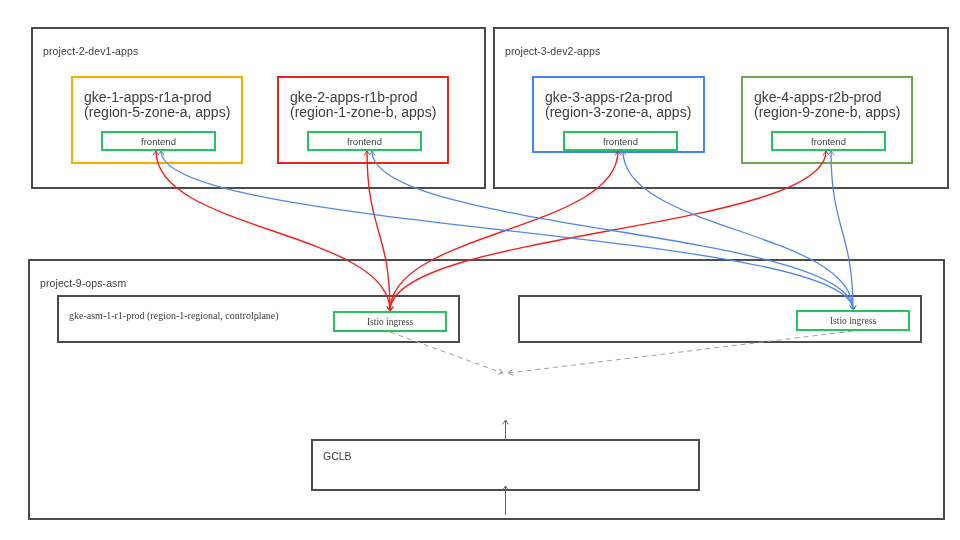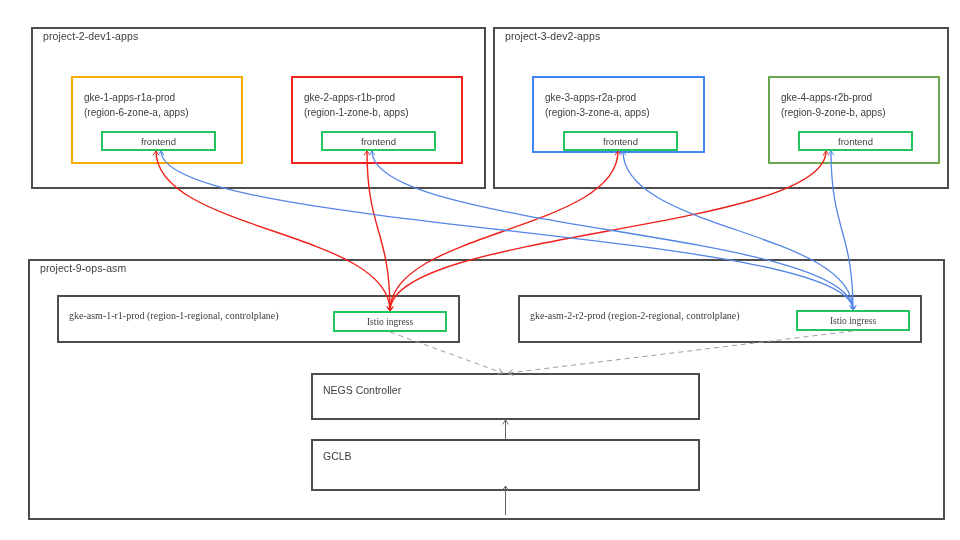--- a/index.html
+++ b/index.html
@@ -1,91 +1,87 @@
 <!DOCTYPE html>
 <html><head>
 <meta charset="utf-8">
 <style>
   html,body{margin:0;padding:0;background:#ffffff;}
   body{font-family:"Liberation Sans", sans-serif;color:#3c4043;}
   #page{position:relative;width:960px;height:540px;background:#ffffff;overflow:hidden;}
   .box{position:absolute;box-sizing:border-box;background:#ffffff;}
   .project{border:2px solid #4c4c4c;}
-  .project-label{position:absolute;left:10px;top:1px;font-size:10.5px;letter-spacing:.1px;}
+  .project-label{position:absolute;left:10px;top:16px;font-size:10.5px;letter-spacing:.1px;}
   .cluster{border:2.5px solid #888;}
-  .cluster-label{position:absolute;left:11px;top:12px;font-size:10px;line-height:15px;}
+  .cluster-label{position:absolute;left:11px;top:12px;font-size:14px;line-height:15px;}
   .asm{border:2px solid #4c4c4c;font-family:Liberation Serif, serif;}
   .asm-label{position:absolute;left:10px;top:13px;font-size:10px;}
   .wbox{border:2px solid #22c55e;display:flex;align-items:center;justify-content:center;
         font-size:9.5px;color:#3c4043;background:#fff;}
   .service{border:2px solid #4c4c4c;}
   .svc-label{position:absolute;left:10px;top:9px;font-size:10.5px;}
   .overlay{position:absolute;left:0;top:0;pointer-events:none;z-index:10;}
 </style>
 </head>
 <body>
 
 <div id="page">
 
   <div class="box project" style="left:31px;top:27px;width:455px;height:162px">
     <div class="project-label">project-2-dev1-apps</div>
 
     <div class="box cluster" style="left: 38px; top: 47px; width: 172px; height: 88px; border-color: rgb(249, 171, 0);">
       <div class="cluster-label">
         <div>gke-1-apps-r1a-prod</div>
-        <div>(region-6-zone-a, apps)</div>
+        <div>(region-5-zone-a, apps)</div>
       </div>
       <div class="box wbox" style="left:28px;top:53px;width:115px;height:20px">frontend</div>
     </div>
 
-    <div class="box cluster" style="left: 258px; top: 47px; width: 172px; height: 88px; border-color: rgb(240, 33, 26);">
+    <div class="box cluster" style="left: 244px; top: 47px; width: 172px; height: 88px; border-color: rgb(240, 33, 26);">
       <div class="cluster-label">
         <div>gke-2-apps-r1b-prod</div>
         <div>(region-1-zone-b, apps)</div>
       </div>
       <div class="box wbox" style="left:28px;top:53px;width:115px;height:20px">frontend</div>
     </div>
   </div>
 
   <div class="box project" style="left:493px;top:27px;width:456px;height:162px">
     <div class="project-label">project-3-dev2-apps</div>
 
     <div class="box cluster" style="left: 37px; top: 47px; width: 173px; height: 77px; border-color: rgb(66, 133, 244);">
       <div class="cluster-label">
         <div>gke-3-apps-r2a-prod</div>
         <div>(region-3-zone-a, apps)</div>
       </div>
       <div class="box wbox" style="left:29px;top:53px;width:115px;height:20px">frontend</div>
     </div>
 
-    <div class="box cluster" style="left: 246px; top: 47px; width: 172px; height: 88px; border-color: rgb(106, 168, 79); margin-left: 27px;">
+    <div class="box cluster" style="left: 246px; top: 47px; width: 172px; height: 88px; border-color: rgb(106, 168, 79);">
       <div class="cluster-label">
         <div>gke-4-apps-r2b-prod</div>
         <div>(region-9-zone-b, apps)</div>
       </div>
       <div class="box wbox" style="left:28px;top:53px;width:115px;height:20px">frontend</div>
     </div>
   </div>
 
   <div class="box project" style="left:28px;top:259px;width:917px;height:261px">
     <div class="project-label">project-9-ops-asm</div>
 
     <div class="box asm" style="left:27px;top:34px;width:403px;height:48px">
       <div class="asm-label">gke-asm-1-r1-prod (region-1-regional, controlplane)</div>
       <div class="box wbox" style="left:274px;top:14px;width:114px;height:21px">Istio ingress</div>
     </div>
 
     <div class="box asm" style="left:488px;top:34px;width:404px;height:48px">
-      <div class="asm-label">gke-asm-2-r2-prod (region-2-regional, controlplane)</div>
       <div class="box wbox" style="left:276px;top:13px;width:114px;height:21px">Istio ingress</div>
     </div>
 
-    <div class="box service" style="left:281px;top:112px;width:389px;height:47px">
-      <div class="svc-label">NEGS Controller</div>
-    </div>
 
     <div class="box service" style="left:281px;top:178px;width:389px;height:52px">
       <div class="svc-label">GCLB</div>
     </div>
   </div>
 
 <svg width="960" height="540" class="overlay">
       <defs>
         <marker id="ae-red" viewBox="0 0 10 10" refX="6.5" refY="5" markerWidth="8" markerHeight="8" markerUnits="userSpaceOnUse" orient="auto">
           <path d="M1,1.2 L6.5,5 L1,8.8" fill="none" stroke="#f0211a" stroke-width="1.2"></path>

